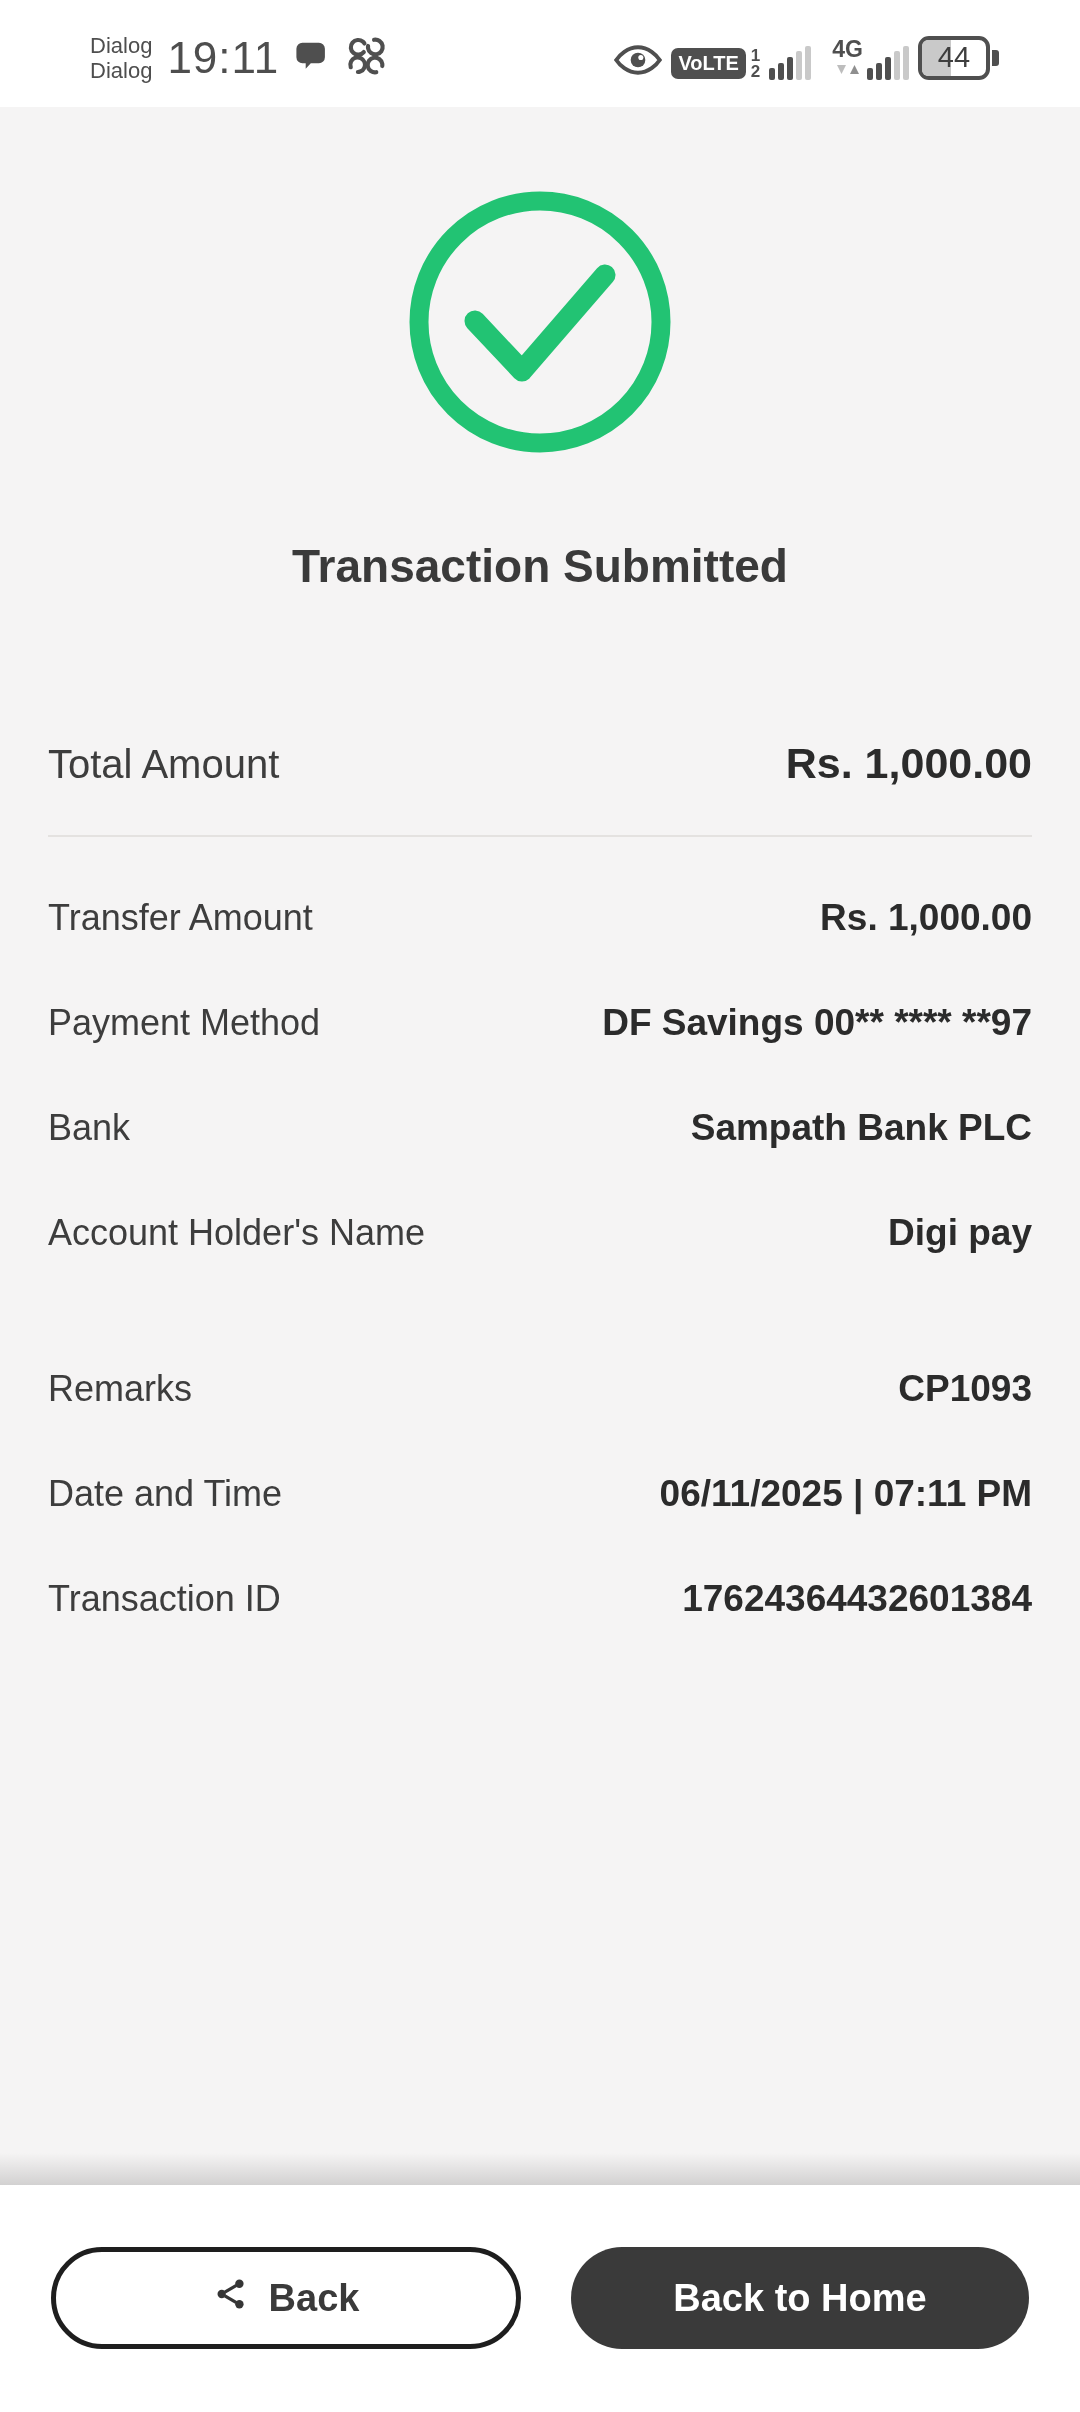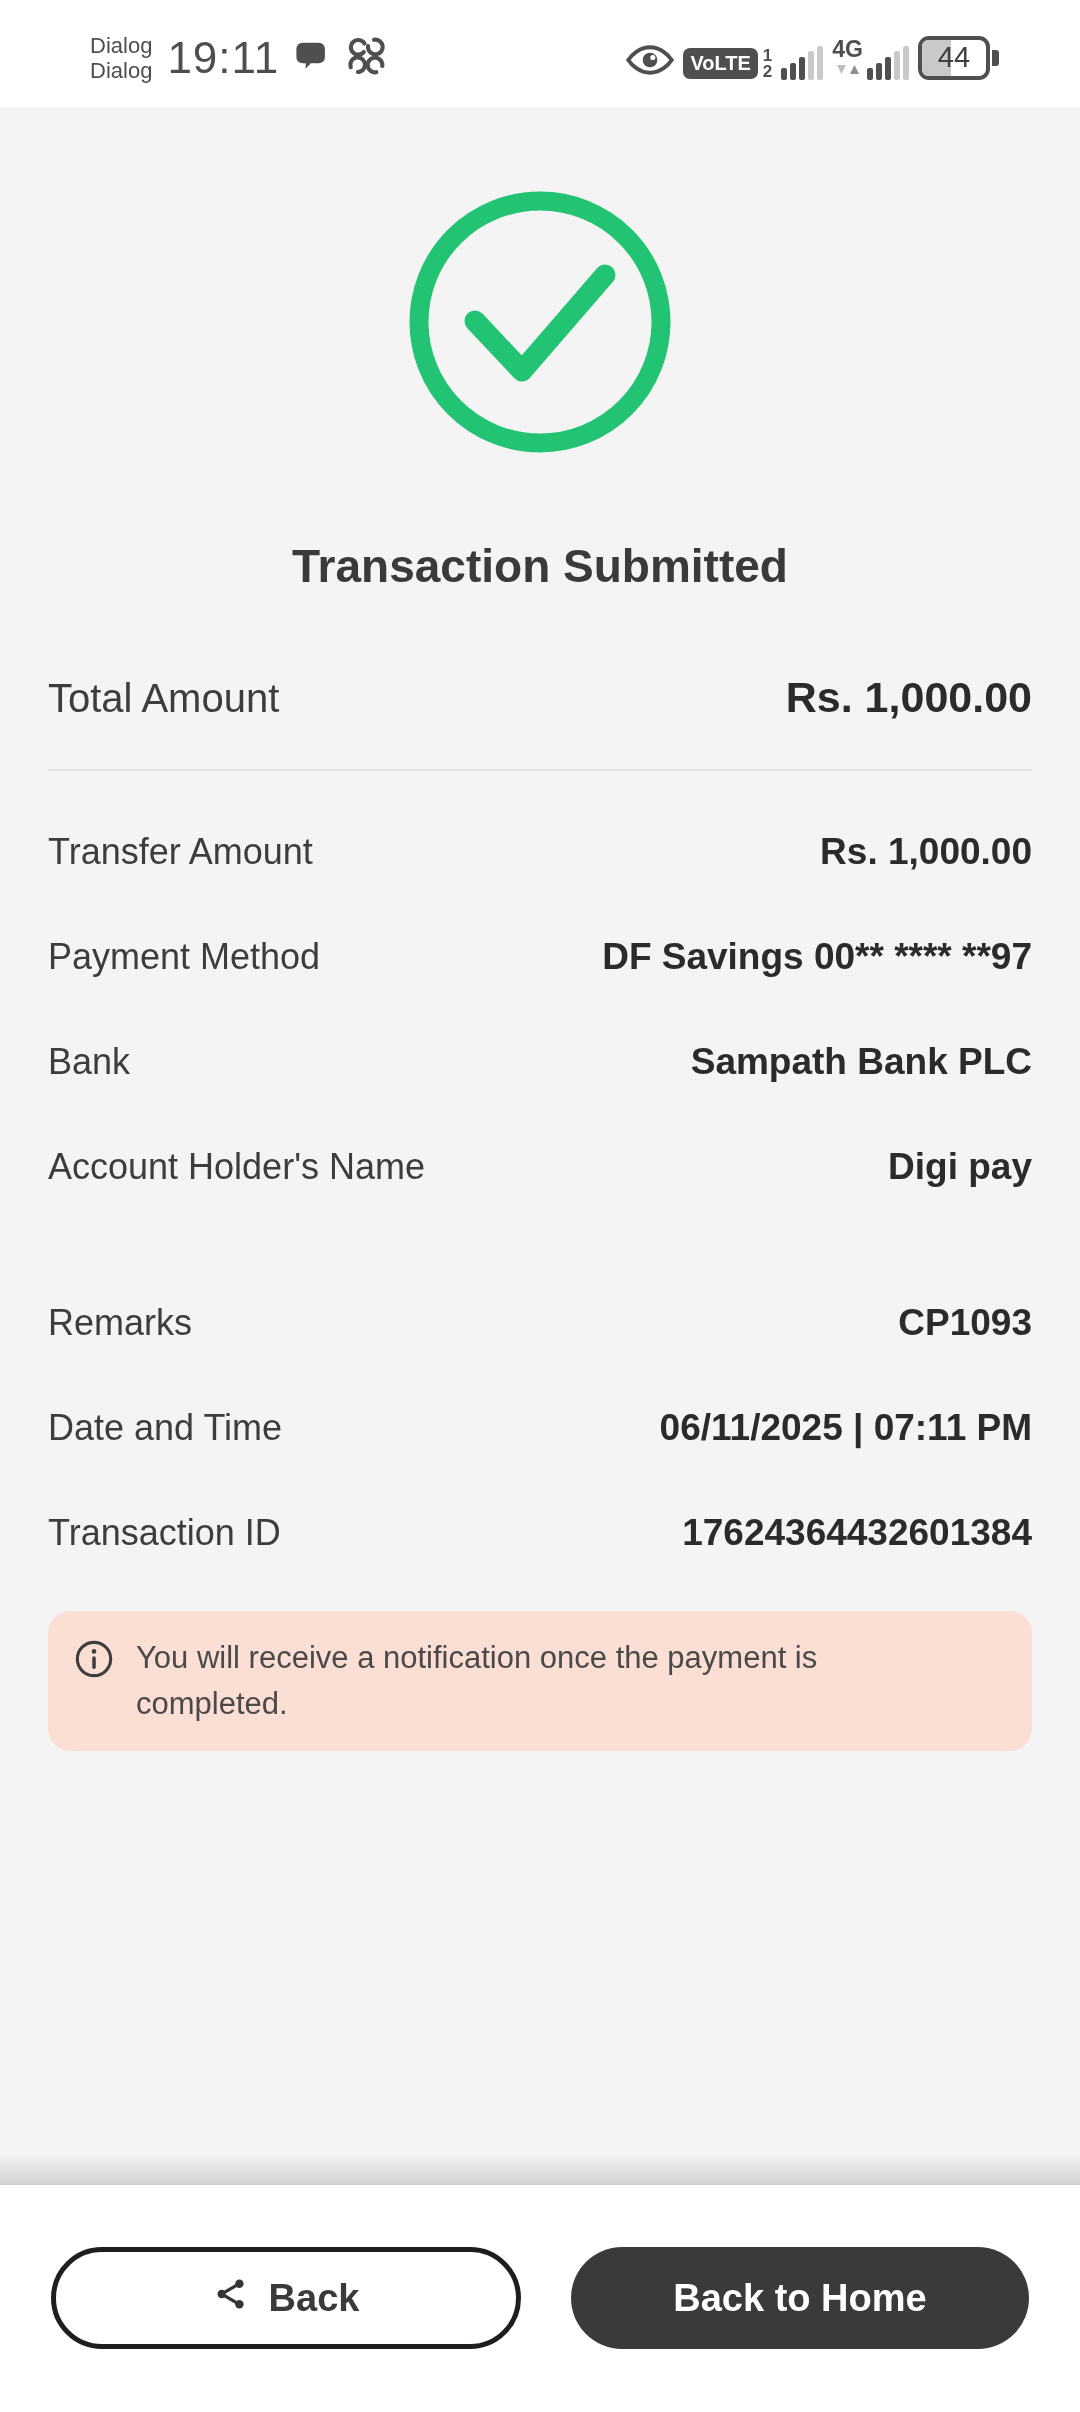--- a/index.html
+++ b/index.html
@@ -26,42 +26,42 @@
     background:#4F4F4F; color:#ffffff; font-weight:700; font-size:20px;
     padding:4px 7px; border-radius:7px; letter-spacing:0;
   }
   .sim-stack { display:flex; flex-direction:column; line-height:16px;
     font-size:17px; font-weight:700; color:#4F4F4F; }
   .bars { display:flex; align-items:flex-end; gap:3px; }
   .bars i { display:block; width:6px; border-radius:2px; background:#4F4F4F; }
   .bars i.lt { background:#C9C9C9; }
   .b1{height:12px}.b2{height:17px}.b3{height:23px}.b4{height:29px}.b5{height:34px}
   .net-group { display:flex; align-items:flex-end; gap:4px; }
-  .net-col { display:flex; flex-direction:column; align-items:center; gap:2px; }
+  .net-col { display:flex; flex-direction:column; align-items:center; gap:2px;margin-left:12px; }
   .net-label { font-size:23px; font-weight:700; color:#4F4F4F; line-height:22px; }
   .battery { position:relative; width:64px; height:36px; border:4px solid #4F4F4F;
     border-radius:11px; display:flex; align-items:center; justify-content:center; }
   .battery .fill { position:absolute; left:0; top:0; bottom:0; width:45%;
     background:#C9C9C9; border-radius:6px 0 0 6px; }
   .battery .pct { position:relative; font-size:29px; color:#3E3E3E; font-weight:500; }
   .battery .nub { position:absolute; right:-13px; top:50%; transform:translateY(-50%);
     width:7px; height:16px; background:#4F4F4F; border-radius:0 3px 3px 0; }
 
   
   .content {
     flex:1; background:#F5F4F4; position:relative;
     padding:0 48px; box-sizing:border-box; display:flex; flex-direction:column;
   }
   .content-shadow { position:absolute; left:0; right:0; bottom:0; height:32px;
     background:linear-gradient(to bottom, rgba(120,120,120,0), rgba(120,118,118,0.28)); }
   .check-wrap { margin:84px auto 0; width:262px; height:262px; }
   .page-title { margin-top:86px; text-align:center;
     font-size:46px; font-weight:700; color:#3A3A3A; }
   .row { display:flex; justify-content:space-between; align-items:baseline; }
-  .total-row { margin-top:49px;text-align:center; }
+  .total-row { margin-top:115px;text-align:center; }
   .total-label { font-size:40px; color:#3D3D3D; }
   .total-value { font-size:43px; font-weight:700; color:#2B2B2B; }
   .divider { height:2px; background:#E4E2E0; margin-top:47px; }
   .details { margin-top:60px; display:flex; flex-direction:column; gap:63px; }
   .meta { margin-top:114px; display:flex; flex-direction:column; gap:63px; }
   .d-label { font-size:36px; color:#3D3D3D; }
   .d-value { font-size:37px; font-weight:700; color:#2B2B2B; }
   .notice {
     margin-top:57px; background:#FBDED4; border-radius:22px;
     padding:24px 34px 24px 26px; display:flex; gap:22px; align-items:flex-start;
@@ -199,30 +199,20 @@
       <div class="row">
         <span class="d-label">Date and Time</span>
         <span class="d-value">06/11/2025 | 07:11 PM</span>
       </div>
       <div class="row">
         <span class="d-label">Transaction ID</span>
         <span class="d-value">17624364432601384</span>
       </div>
     </div>
 
-    <div class="notice">
-      <span>
-        <svg width="40" height="40" viewBox="0 0 36 36" fill="none">
-          <circle cx="18" cy="18" r="15" stroke="#3F3F3F" stroke-width="2.8"></circle>
-          <circle cx="18" cy="11.2" r="2.1" fill="#3F3F3F"></circle>
-          <rect x="16.4" y="15.5" width="3.2" height="11.5" rx="1.6" fill="#3F3F3F"></rect>
-        </svg>
-      </span>
-      <span class="notice-text">You will receive a notification once the payment is completed.</span>
-    </div>
 
     <div class="content-shadow"></div>
   </main>
 
   <footer class="footer">
     <button class="btn btn-share">
       <span>
         <svg width="36" height="36" viewBox="0 0 24 24">
           <circle cx="5.8" cy="12" r="2.8" fill="#353535"></circle>
           <circle cx="17.6" cy="5.2" r="2.8" fill="#353535"></circle>

